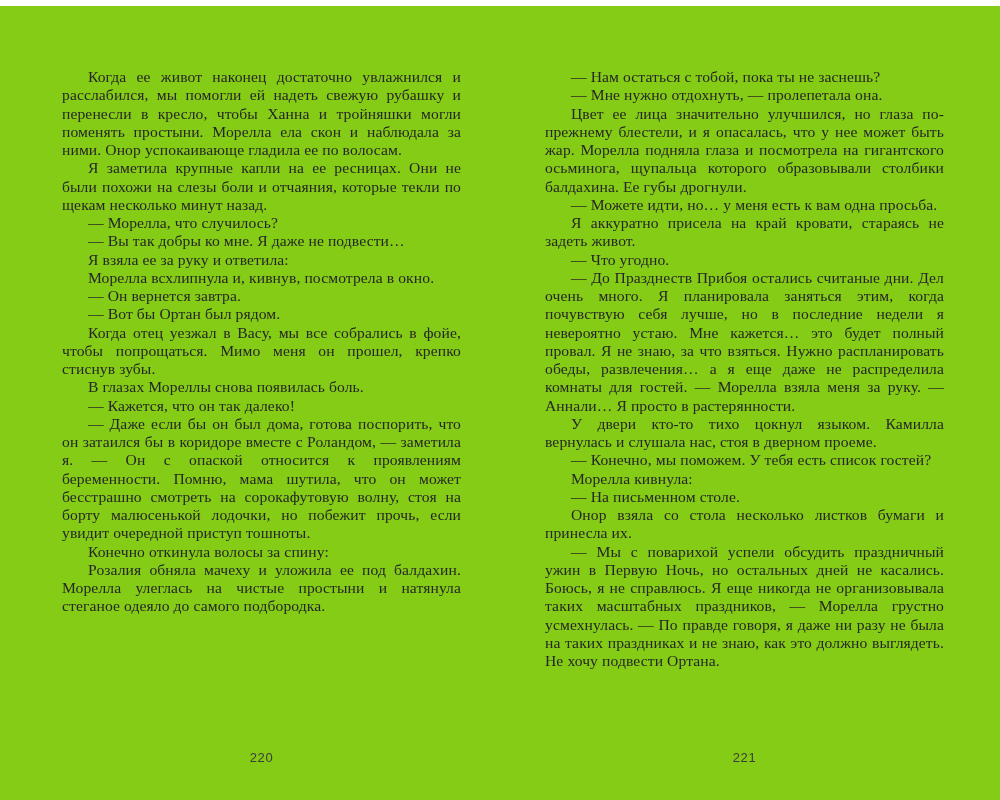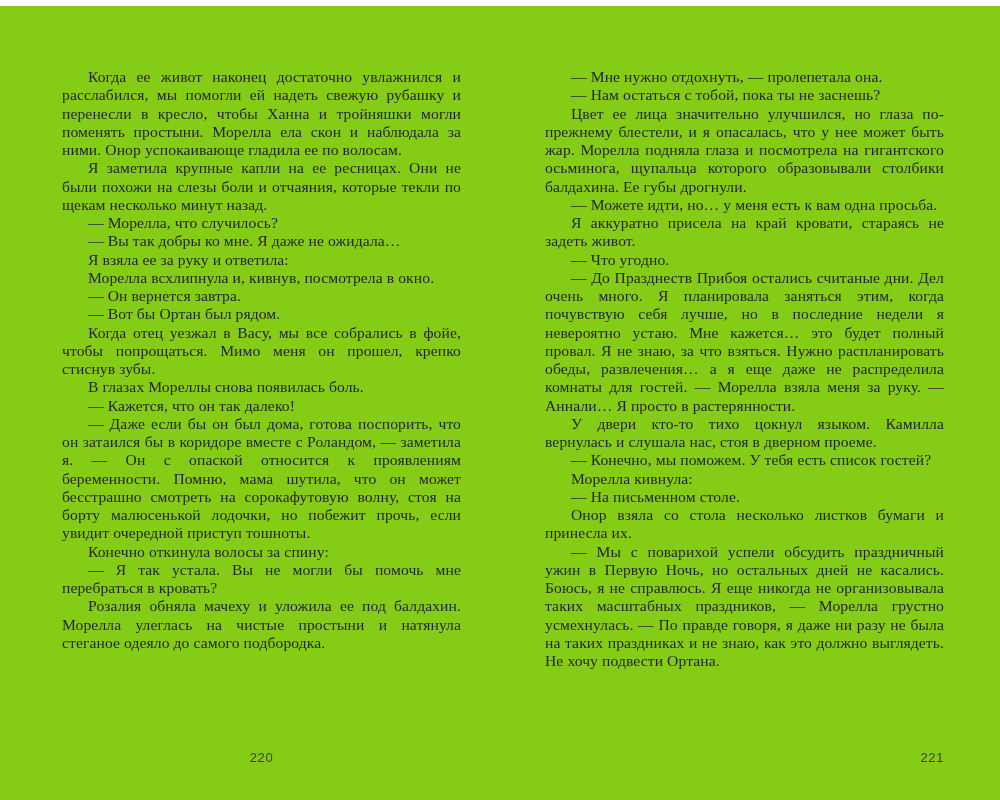--- a/index.html
+++ b/index.html
@@ -37,48 +37,47 @@
     position: absolute;
     top: 744px;
     width: 399px;
     text-align: center;
     font-family: "Liberation Sans", "DejaVu Sans", sans-serif;
     font-size: 13px;
     color: #3c3c3c;
     letter-spacing: 0.6px;
   }
   .page-number.left  { left: 62px; }
-  .page-number.right { left: 545px; text-align: right; }
+  .page-number.right { left: 545px; }
 </style>
 </head>
 <body>
 
 <div class="spread">
 
   <div class="page-text left">
       <p>Когда ее живот наконец достаточно увлажнился и расслабился, мы помогли ей надеть свежую рубашку и перенесли в кресло, чтобы Ханна и тройняшки могли поменять простыни. Морелла ела скон и наблюдала за ними. Онор успокаивающе гладила ее по волосам.</p>
       <p>Я заметила крупные капли на ее ресницах. Они не были похожи на слезы боли и отчаяния, которые текли по щекам несколько минут назад.</p>
       <p>— Морелла, что случилось?</p>
-      <p>— Вы так добры ко мне. Я даже не ожидала…</p>
+      <p>— Вы так добры ко мне. Я даже не подвести…</p>
       <p>Я взяла ее за руку и ответила:</p>
       <p>Морелла всхлипнула и, кивнув, посмотрела в окно.</p>
       <p>— Он вернется завтра.</p>
       <p>— Вот бы Ортан был рядом.</p>
       <p>Когда отец уезжал в Васу, мы все собрались в фойе, чтобы попрощаться. Мимо меня он прошел, крепко стиснув зубы.</p>
       <p>В глазах Мореллы снова появилась боль.</p>
       <p>— Кажется, что он так далеко!</p>
       <p>— Даже если бы он был дома, готова поспорить, что он затаился бы в коридоре вместе с Роландом, — заметила я. — Он с опаской относится к проявлениям беременности. Помню, мама шутила, что он может бесстрашно смотреть на сорокафутовую волну, стоя на борту малюсенькой лодочки, но побежит прочь, если увидит очередной приступ тошноты.</p>
       <p>Конечно откинула волосы за спину:</p>
-      <p>— Я так устала. Вы не могли бы помочь мне перебраться в кровать?</p>
       <p>Розалия обняла мачеху и уложила ее под балдахин. Морелла улеглась на чистые простыни и натянула стеганое одеяло до самого подбородка.</p>
     </div>
 
   <div class="page-text right">
+      <p>— Нам остаться с тобой, пока ты не заснешь?</p>
       <p>— Мне нужно отдохнуть, — пролепетала она.</p>
-      <p>— Нам остаться с тобой, пока ты не заснешь?</p>
       <p>Цвет ее лица значительно улучшился, но глаза по-прежнему блестели, и я опасалась, что у нее может быть жар. Морелла подняла глаза и посмотрела на гигантского осьминога, щупальца которого образовывали столбики балдахина. Ее губы дрогнули.</p>
       <p>— Можете идти, но… у меня есть к вам одна просьба.</p>
       <p>Я аккуратно присела на край кровати, стараясь не задеть живот.</p>
       <p>— Что угодно.</p>
       <p>— До Празднеств Прибоя остались считаные дни. Дел очень много. Я планировала заняться этим, когда почувствую себя лучше, но в последние недели я невероятно устаю. Мне кажется… это будет полный провал. Я не знаю, за что взяться. Нужно распланировать обеды, развлечения… а я еще даже не распределила комнаты для гостей. — Морелла взяла меня за руку. — Аннали… Я просто в растерянности.</p>
       <p>У двери кто-то тихо цокнул языком. Камилла вернулась и слушала нас, стоя в дверном проеме.</p>
       <p>— Конечно, мы поможем. У тебя есть список гостей?</p>
       <p>Морелла кивнула:</p>
       <p>— На письменном столе.</p>
       <p>Онор взяла со стола несколько листков бумаги и принесла их.</p>

